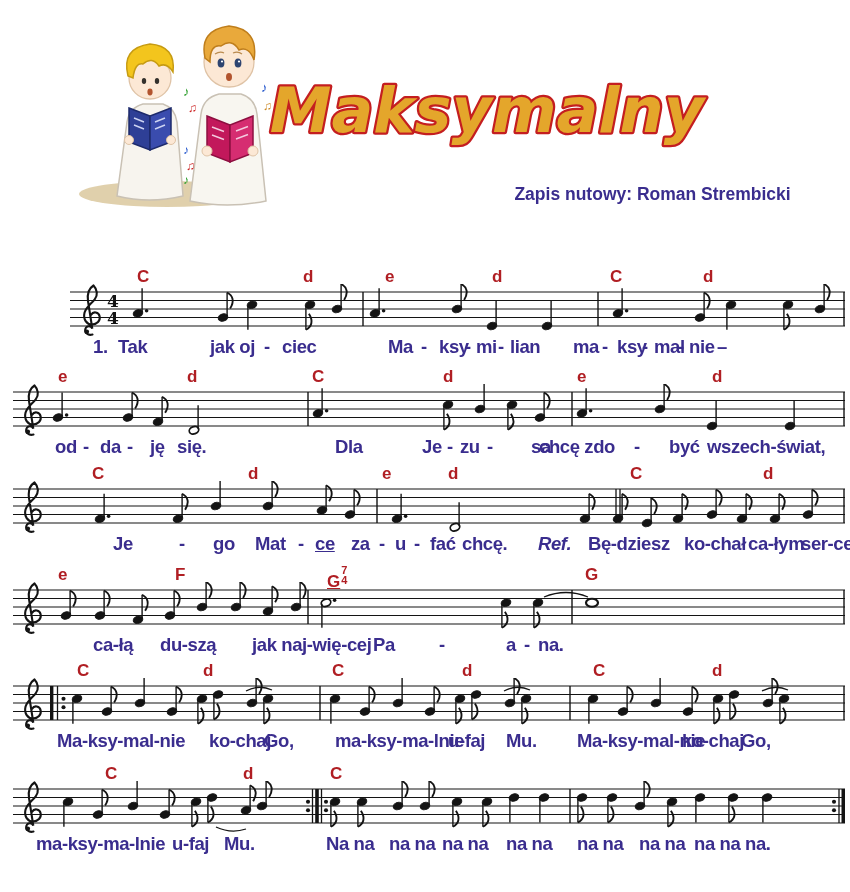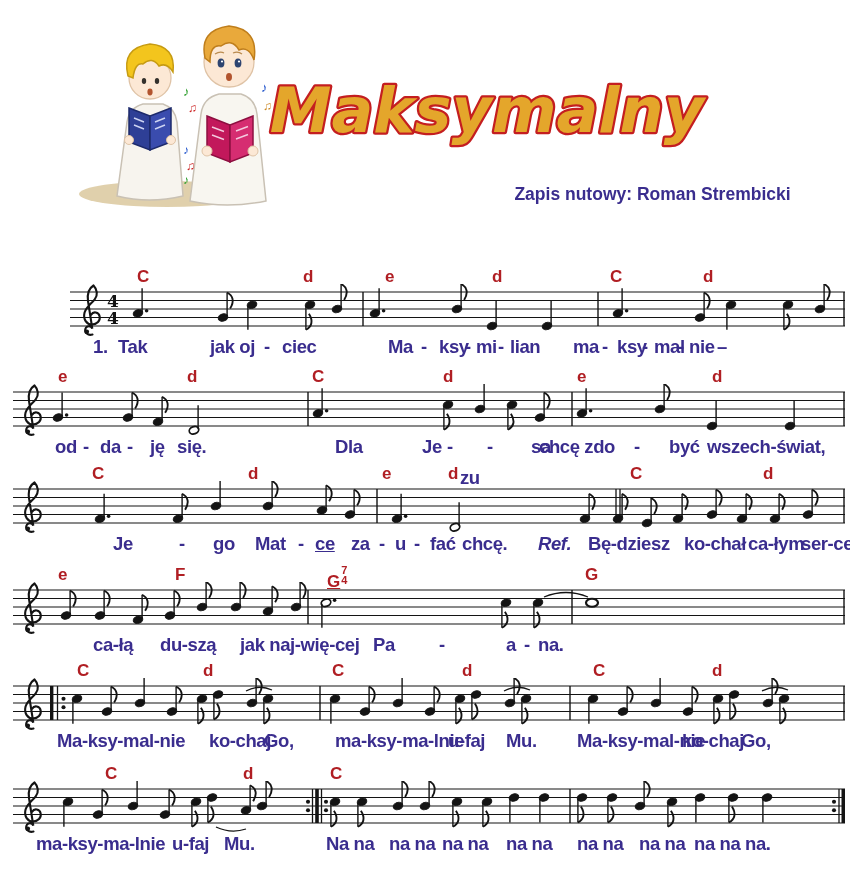--- a/index.html
+++ b/index.html
@@ -278,21 +278,21 @@
         <div class="lyrics">
           <span class="lyric" style="left: 55px;">od</span>
           <span class="lyric" style="left: 83px;">-</span>
           <span class="lyric" style="left: 100px;">da</span>
           <span class="lyric" style="left: 127px;">-</span>
           <span class="lyric" style="left: 143px; margin-left: 7px;">ję</span>
           <span class="lyric" style="left: 177px;">się.</span>
           <span class="lyric" style="left: 335px;">Dla</span>
           <span class="lyric" style="left: 422px;">Je</span>
           <span class="lyric" style="left: 447px;">-</span>
-          <span class="lyric" style="left: 460px; margin-top: 31px;">zu</span>
+          <span class="lyric" style="left: 460px;">zu</span>
           <span class="lyric" style="left: 487px;">-</span>
           <span class="lyric" style="left: 503px; margin-left: 28px;">sa</span>
           <span class="lyric" style="left: 539px;">chcę zdo</span>
           <span class="lyric" style="left: 634px;">-</span>
           <span class="lyric" style="left: 669px;">być</span>
           <span class="lyric" style="left: 707px;">wszech-świat,</span>
         </div>
       </div>
       <div class="system" style="top: 459px;">
         <div class="chords">
@@ -492,21 +492,21 @@
             <path d="M533.9,45.75 c6,-3 7.5,-9 3,-16" fill="none" stroke="#141414" stroke-width="1.9"></path>
           </g>
           <g>
             <ellipse cx="592" cy="20.75" rx="6" ry="4" fill="none" stroke="#141414" stroke-width="2.2"></ellipse>
           </g>
           <path d="M544,15 Q566,6 588,15" fill="none" stroke="#141414" stroke-width="1.3"></path>
         </svg>
         <div class="lyrics">
           <span class="lyric" style="left: 93px;">ca-łą</span>
           <span class="lyric" style="left: 160px;">du-szą</span>
-          <span class="lyric" style="left: 240px;">jak naj-wię-cej</span>
+          <span class="lyric" style="left: 252px;">jak naj-wię-cej</span>
           <span class="lyric" style="left: 373px;">Pa</span>
           <span class="lyric" style="left: 439px;">-</span>
           <span class="lyric" style="left: 506px;">a</span>
           <span class="lyric" style="left: 524px;">-</span>
           <span class="lyric" style="left: 538px;">na.</span>
         </div>
       </div>
       <div class="system" style="top: 656px;">
         <div class="chords">
           <span class="chord" style="left: 77px;">C</span>

